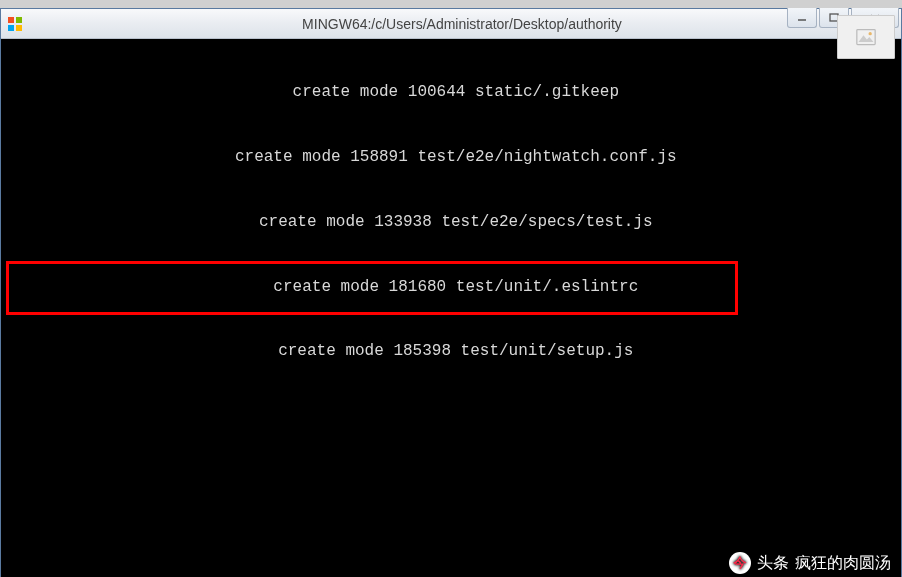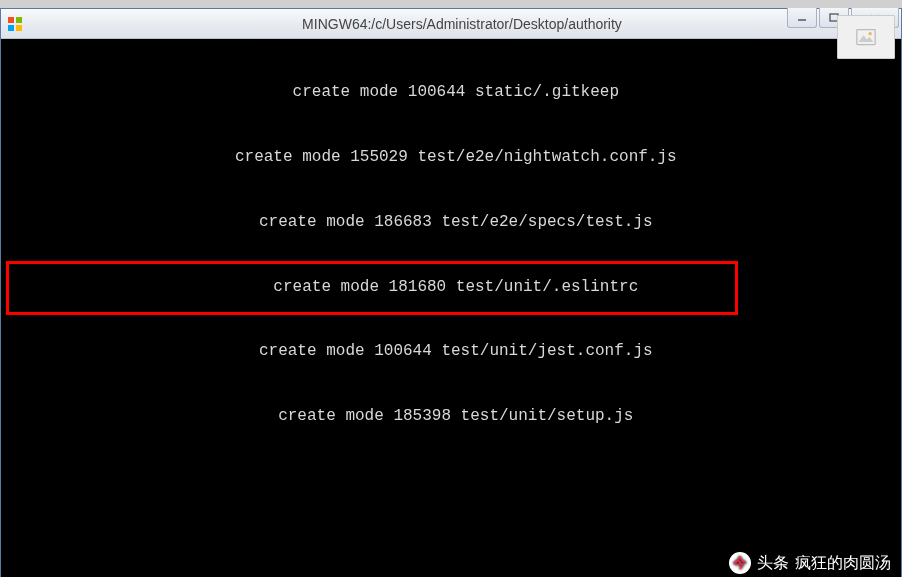--- a/index.html
+++ b/index.html
@@ -154,24 +154,23 @@
         <svg width="12" height="10">
             <line x1="2" y1="2" x2="10" y2="8" stroke="#888" stroke-width="1.5"></line>
             <line x1="10" y1="2" x2="2" y2="8" stroke="#888" stroke-width="1.5"></line>
           </svg>
       </div>
     </div>
   </div>
 
   <div class="terminal">
     <div class="line white"> create mode 100644 static/.gitkeep</div>
-    <div class="line white"> create mode 155029 test/e2e/nightwatch.conf.js</div>
-    <div class="line white"> create mode 186683 test/e2e/specs/test.js</div>
+    <div class="line white"> create mode 158891 test/e2e/nightwatch.conf.js</div>
+    <div class="line white"> create mode 133938 test/e2e/specs/test.js</div>
     <div class="line white"> create mode 181680 test/unit/.eslintrc</div>
-    <div class="line white"> create mode 100644 test/unit/jest.conf.js</div>
     <div class="line white"> create mode 185398 test/unit/setup.js</div>
     
     
     
     
     
     
     
     
     

